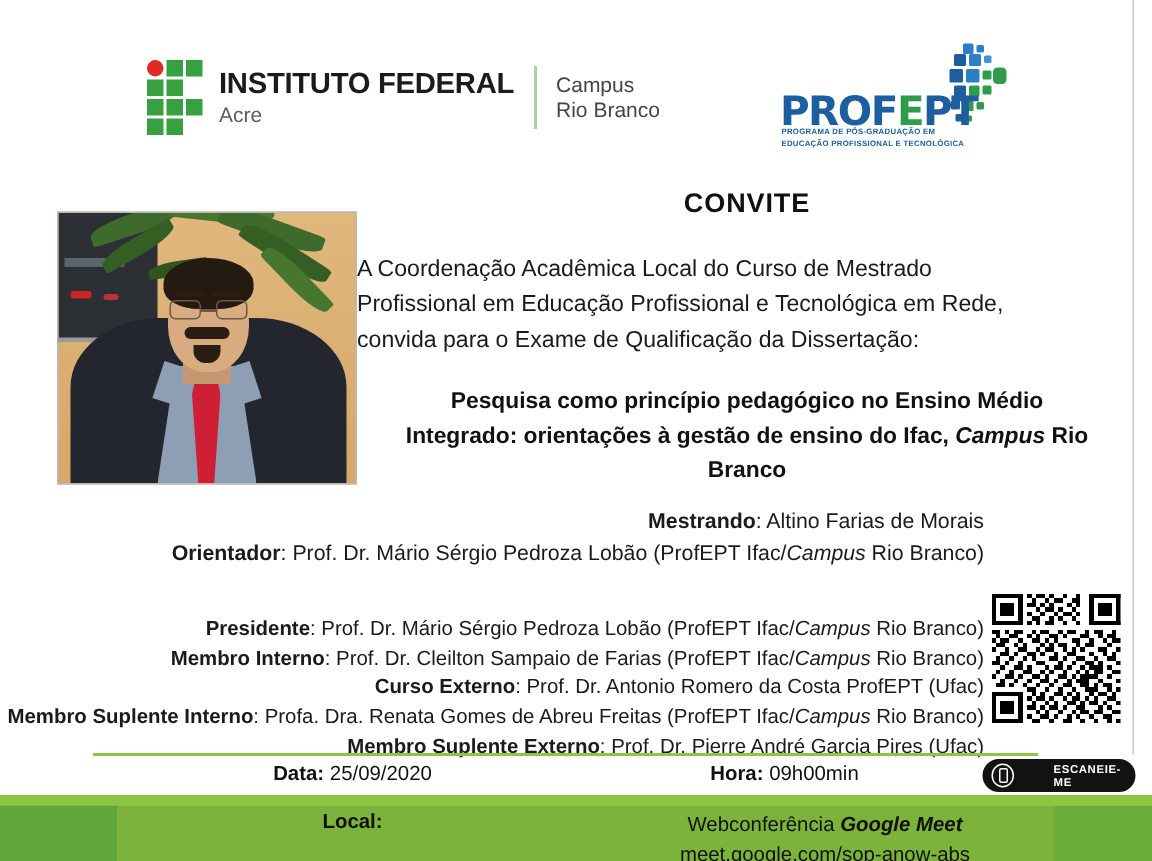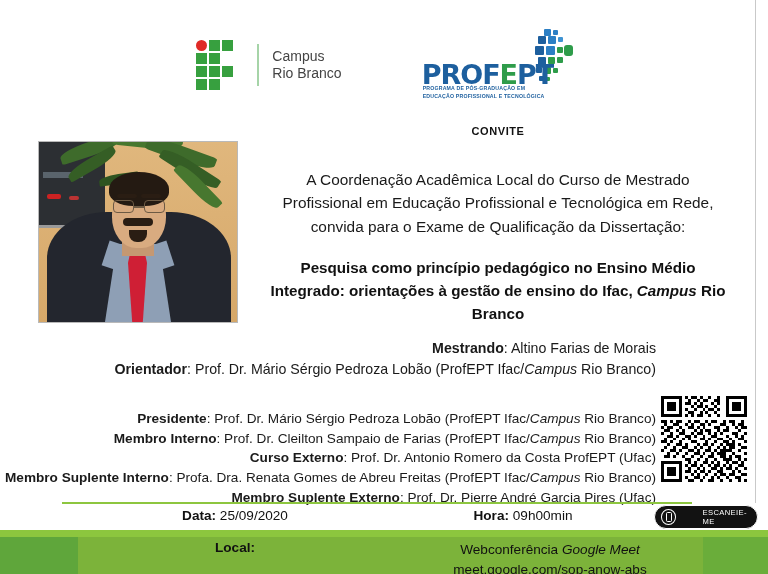--- a/index.html
+++ b/index.html
@@ -118,26 +118,26 @@
   .ph-glasses { position: absolute; left: 74px; top: 58px; width: 52px; height: 13px; }
   .ph-lens { position: absolute; top: 0; width: 21px; height: 13px; border: 1.6px solid #6d5a44; border-radius: 4px; }
   .ph-bridge { position: absolute; left: 21px; top: 6px; width: 10px; height: 1.6px; background: #6d5a44; }
   .ph-brow { position: absolute; top: 52px; width: 20px; height: 4px; background: #2a1d13; border-radius: 3px; }
   .ph-mous { position: absolute; left: 84px; top: 76px; width: 30px; height: 8px; background: #2a1d13; border-radius: 5px; }
   .ph-beard { position: absolute; left: 90px; top: 88px; width: 18px; height: 12px; background: #2a1d13; border-radius: 0 0 8px 8px; }
 
   
   .convite {
     position: absolute; left: 248px; top: 125px; width: 500px;
-    text-align: center; font-size: 11px; font-weight: bold; color: #111;
+    text-align: center; font-size: 18px; font-weight: bold; color: #111;
     letter-spacing: 0.6px;
   }
   .intro {
     position: absolute; left: 238px; top: 168px; width: 520px;
-    text-align: center; font-size: 15.4px; color: #1a1a1a; line-height: 1.52;
+    font-size: 15.4px; color: #1a1a1a; line-height: 1.52;
   }
   .title {
     position: absolute; left: 238px; top: 256px; width: 520px;
     text-align: center; font-size: 15.2px; font-weight: bold; color: #111;
     line-height: 1.52;
   }
   .title i { font-style: italic; }
 
   .people {
     position: absolute; left: 20px; top: 338px; width: 636px;
@@ -191,42 +191,42 @@
   .scan-phone {
     width: 16px; height: 16px; margin-left: 6px;
     border: 1.4px solid #fff; border-radius: 50%;
     display: flex; align-items: center; justify-content: center;
   }
   .scan-phone i {
     display: block; width: 6px; height: 10px;
     border: 1.2px solid #fff; border-radius: 1.5px;
   }
   .scan-text {
-    color: #fff; font-size: 7.6px; font-weight: normal;
+    color: #fff; font-size: 7.6px; font-weight: bold;
     letter-spacing: 0.4px; margin-left: 6px; padding-left: 20px;
   }
 
   .footer {
     position: absolute; left: 0; top: 530px; width: 768px; height: 44px;
   }
   .f-top-strip { position: absolute; left: 0; top: 0; width: 768px; height: 7px; background: #8cc63e; }
   .f-body { position: absolute; left: 0; top: 7px; width: 768px; height: 37px; background: #7cb33a; }
   .f-cell { position: absolute; top: 7px; height: 37px; }
   #f-left-pad { left: 0; width: 78px; background: #5fa63b; }
   #f-mid { left: 78px; width: 625px; background: #7cb33a; }
   #f-right-pad { left: 703px; width: 65px; background: #6aad3a; }
   .f-local {
     position: absolute; left: 120px; top: 10px; width: 230px;
     text-align: center; font-size: 13.6px; font-weight: bold; color: #111;
   }
   .f-place {
     position: absolute; left: 400px; top: 10px; width: 300px;
     text-align: center; font-size: 13.6px; color: #111; line-height: 1.5;
   }
-  .f-place i { font-style: italic; }
+  .f-place i { font-style: italic; font-weight: bold; }
 </style>
 </head>
 <body>
 
 <div class="page">
 
   <div class="right-rule"></div>
 
   <div class="header">
 
@@ -237,20 +237,24 @@
           <div class="if-cell"></div>
         <div class="if-cell"></div>
           <div class="if-cell"></div>
           <div class="if-cell blank"></div>
         <div class="if-cell"></div>
           <div class="if-cell"></div>
           <div class="if-cell"></div>
         <div class="if-cell"></div>
           <div class="if-cell"></div>
           <div class="if-cell blank"></div>
+      </div>
+      <div class="if-words">
+        <div class="if-title">INSTITUTO FEDERAL</div>
+        <div class="if-sub">Acre</div>
       </div>
     </div>
 
     <div class="if-divider"></div>
 
     <div class="campus-words">
       <div>Campus</div>
       <div>Rio Branco</div>
     </div>
 

